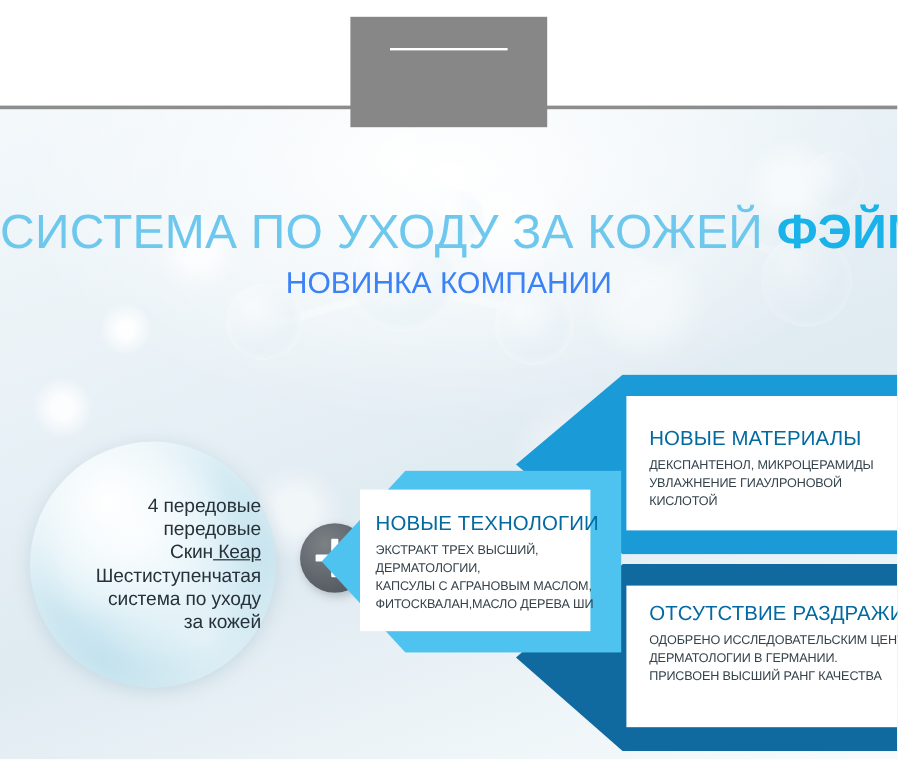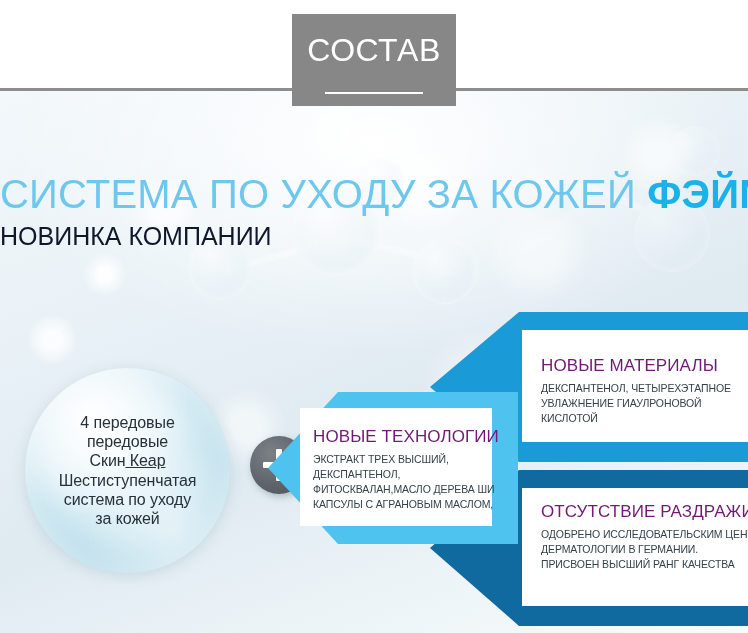--- a/index.html
+++ b/index.html
@@ -102,23 +102,23 @@
   }
   .headline .h-accent {
     color: #19b3ea;
     font-weight: bold;
     letter-spacing: .2px;
   }
   .subheadline {
     position: absolute;
     left: 0; top: 224px;
     width: 748px;
-    text-align: left;
+    text-align: center;
     font-size: 25px;
-    color: #0f172a;
+    color: #3b82f6;
     line-height: 1;
     white-space: nowrap;
   }
 
   
   .bubble {
     position: absolute;
     left: 25px; top: 368px;
     width: 205px; height: 205px;
     border-radius: 50%;
@@ -128,21 +128,21 @@
       radial-gradient(circle at 44% 38%, #f2fafd 0%, #dceff6 38%, #b7dcea 70%, #9ccadd 88%, #cfe6ef 100%);
     box-shadow: 0 3px 14px rgba(140,170,185,.30), inset 0 0 26px rgba(255,255,255,.55);
     display: flex;
     align-items: center;
     justify-content: center;
   }
   .bubble-text {
     color: #27313a;
     font-size: 16px;
     line-height: 1.20;
-    text-align: center;
+    text-align: right;
     width: 180px;
     letter-spacing: -.1px;
   }
   .bubble-text .u { text-decoration: underline; }
 
   
   .plus-circle {
     position: absolute;
     left: 250px; top: 436px;
     width: 58px; height: 58px;
@@ -174,21 +174,21 @@
   .hex-mid    { background: #1a9ad6; }
   .hex-dark   { background: #10699f; }
 
   .hex-inner {
     position: absolute;
     background: #ffffff;
   }
 
   .panel-title {
     position: absolute;
-    color: #701a75;
+    color: #0369a1;
     font-size: 17px;
     line-height: 1;
     white-space: nowrap;
     letter-spacing: .1px;
   }
   .panel-body {
     position: absolute;
     color: #34424b;
     font-size: 10.5px;
     line-height: 1.42;
@@ -214,21 +214,20 @@
       <div class="mol-bond" style="left:40px; top:70px; width:90px; transform:rotate(22deg);"></div>
       <div class="mol-atom" style="left:0px; top:44px; width:58px; height:58px;"></div>
       <div class="mol-atom" style="left:114px; top:76px; width:74px; height:74px;"></div>
       <div class="mol-atom" style="left:150px; top:6px; width:48px; height:48px;"></div>
     </div>
   </div>
 
   <div class="topbar-line"></div>
 
   <div class="badge">
-    <div class="badge-title">СОСТАВ</div>
     <div class="badge-rule"></div>
   </div>
 
   <div class="headline">
     <span class="h-main">СИСТЕМА ПО УХОДУ ЗА КОЖЕЙ </span><span class="h-accent">ФЭЙМ</span>
   </div>
   <div class="subheadline">НОВИНКА КОМПАНИИ</div>
 
   <div class="bubble">
     <div class="bubble-text">
@@ -243,37 +242,37 @@
 
   <div class="plus-circle">
     <div class="bar-h"></div>
     <div class="bar-v"></div>
   </div>
 
   <div class="hex hex-mid" style="left:430px; top:312px; width:318px; height:150px;"></div>
   <div class="hex-inner" style="left:522px; top:330px; width:226px; height:112px;"></div>
   <div class="panel-title" style="left:541px; top:357px;">НОВЫЕ МАТЕРИАЛЫ</div>
   <div class="panel-body" style="left:541px; top:381px;">
-    <div>ДЕКСПАНТЕНОЛ, ЧЕТЫРЕХЭТАПНОЕ</div>
+    <div>ДЕКСПАНТЕНОЛ, МИКРОЦЕРАМИДЫ</div>
     <div>УВЛАЖНЕНИЕ ГИАУЛРОНОВОЙ</div>
     <div>КИСЛОТОЙ</div>
   </div>
 
   <div class="hex hex-dark" style="left:430px; top:470px; width:318px; height:156px;"></div>
   <div class="hex-inner" style="left:522px; top:488px; width:226px; height:118px;"></div>
   <div class="panel-title" style="left:541px; top:503px;">ОТСУТСТВИЕ РАЗДРАЖИТЕЛЕ</div>
   <div class="panel-body" style="left:541px; top:527px;">
     <div>ОДОБРЕНО ИССЛЕДОВАТЕЛЬСКИМ ЦЕНТРОМ</div>
     <div>ДЕРМАТОЛОГИИ В ГЕРМАНИИ.</div>
     <div>ПРИСВОЕН ВЫСШИЙ РАНГ КАЧЕСТВА</div>
   </div>
 
   <div class="hex hex-light" style="left:268px; top:392px; width:250px; height:152px;"></div>
   <div class="hex-inner" style="left:300px; top:408px; width:192px; height:118px;"></div>
   <div class="panel-title" style="left:313px; top:428px;">НОВЫЕ ТЕХНОЛОГИИ</div>
   <div class="panel-body" style="left:313px; top:452px;">
     <div>ЭКСТРАКТ ТРЕХ ВЫСШИЙ,</div>
-    <div>ДЕКСПАНТЕНОЛ,</div>
+    <div>ДЕРМАТОЛОГИИ,</div>
+    <div>КАПСУЛЫ С АГРАНОВЫМ МАСЛОМ,</div>
     <div>ФИТОСКВАЛАН,МАСЛО ДЕРЕВА ШИ</div>
-    <div>КАПСУЛЫ С АГРАНОВЫМ МАСЛОМ,</div>
   </div>
 
 </div>
 
 </body></html>

